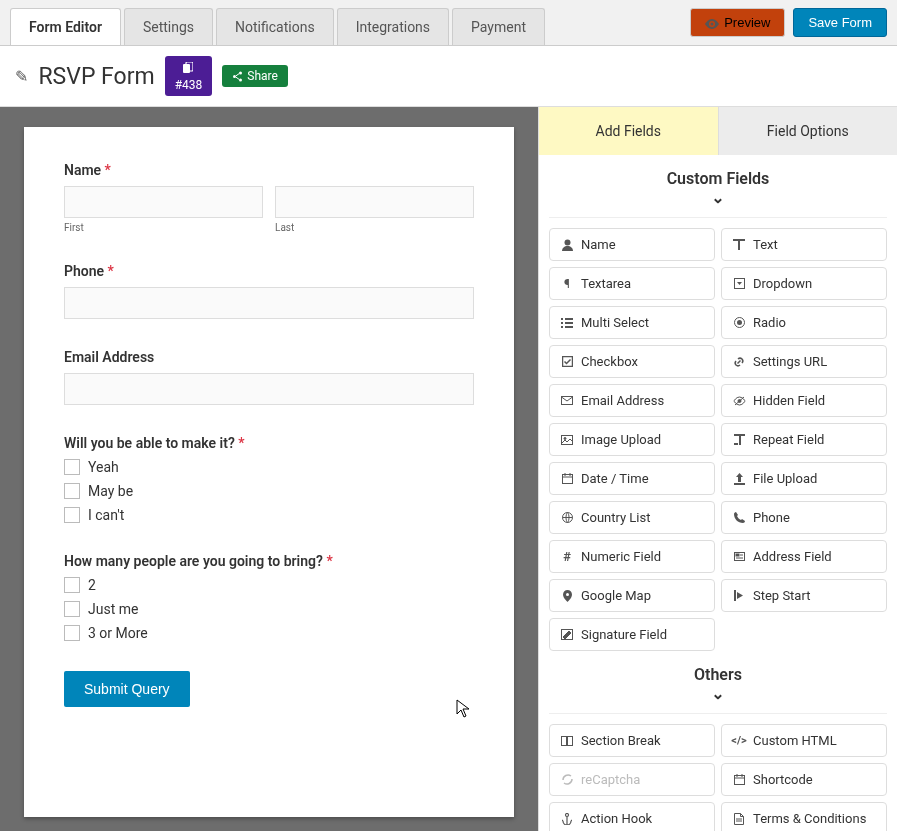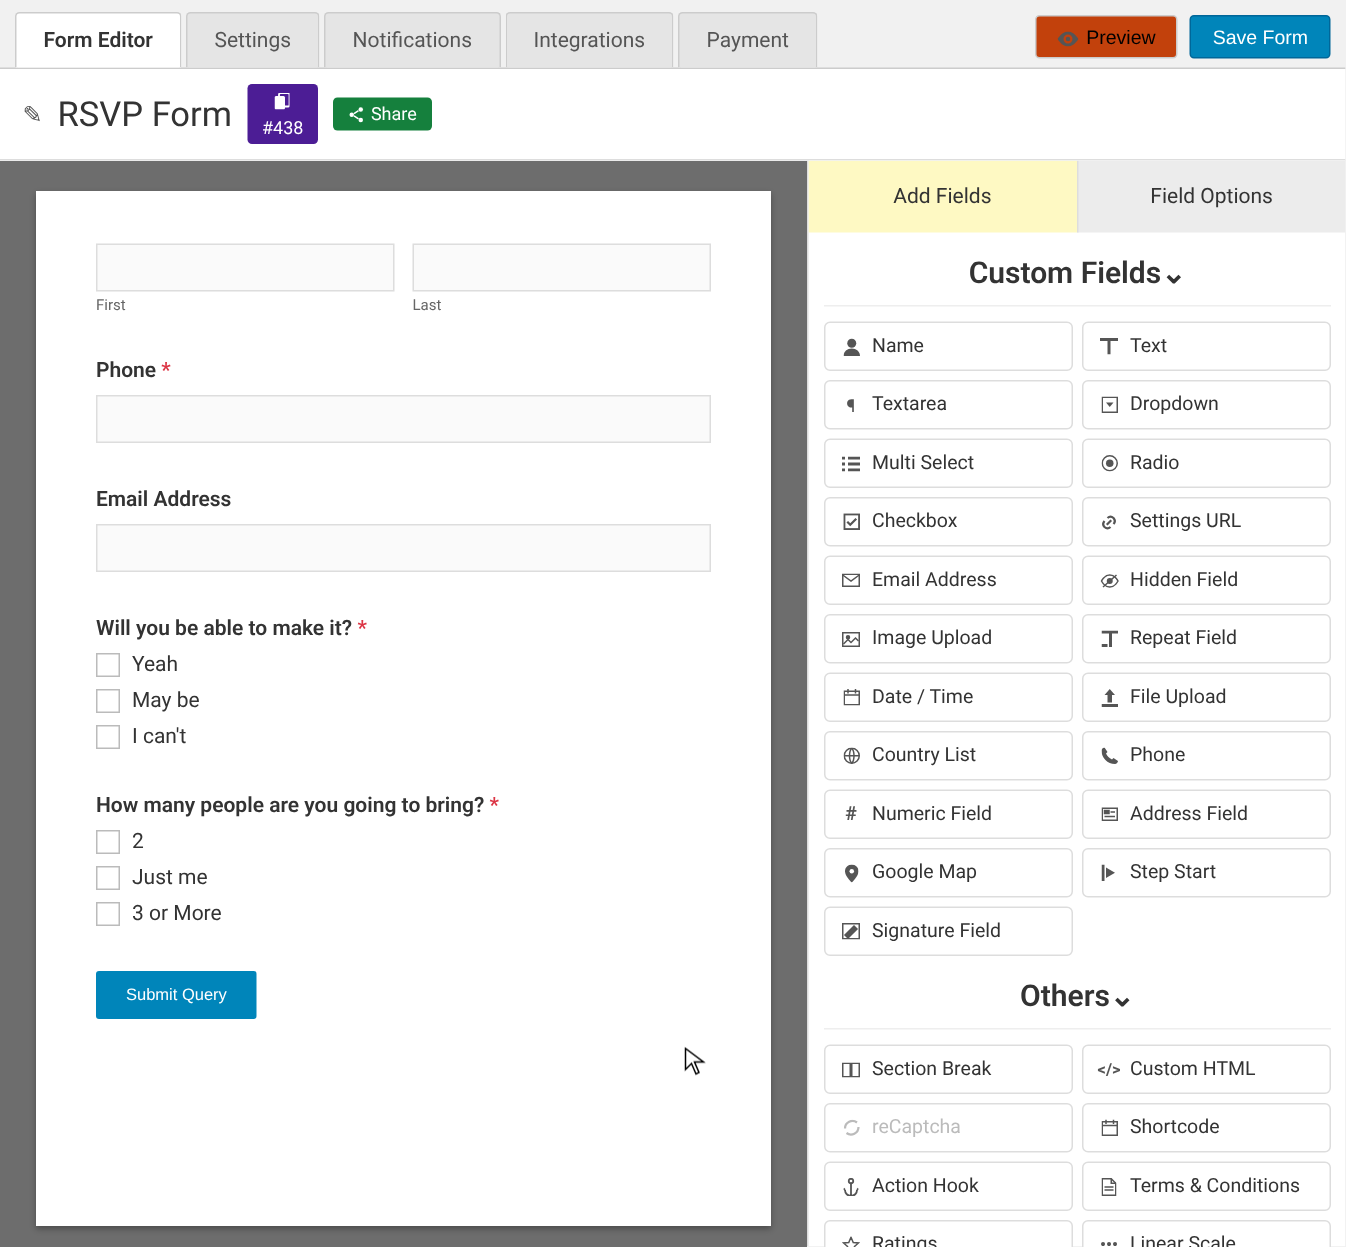--- a/index.html
+++ b/index.html
@@ -1,18 +1,18 @@
 <!DOCTYPE html>
 <html><head>
 <meta charset="utf-8">
 <style>
 * { box-sizing: border-box; margin: 0; padding: 0; }
 body { font-family: -apple-system, BlinkMacSystemFont, "Segoe UI", Roboto, sans-serif; font-size: 13px; color: #333; background: #f1f1f1; width: 897px; height: 831px; overflow: hidden; }
 .container { display: flex; flex-direction: column; height: 100%; }
-.top-row { display: flex; justify-content: space-between; align-items: flex-end; padding: 8px 10px 0; border-bottom: 1px solid #ccc; background: #f1f1f1; }
+.top-row { display: flex; justify-content: space-between; align-items: flex-start; padding: 8px 10px 0; border-bottom: 1px solid #ccc; background: #f1f1f1; }
 .tabs { display: flex; }
 .tab { padding: 10px 18px; background: #e5e5e5; border: 1px solid #ccc; border-bottom: none; margin-right: 3px; cursor: pointer; color: #555; font-size: 14px; border-radius: 3px 3px 0 0; }
 .tab.active { background: #fff; font-weight: 600; color: #333; }
 .top-actions { display: flex; gap: 8px; padding-bottom: 6px; }
 .btn { padding: 6px 14px; border: 1px solid #ccc; border-radius: 3px; background: #c2410c; cursor: pointer; font-size: 13px; display: inline-flex; align-items: center; gap: 5px; }
 .btn-primary { background: #0085ba; color: #fff; border-color: #006799; font-weight: 500; }
 .title-row { display: flex; align-items: center; padding: 10px 15px; background: #fff; border-bottom: 1px solid #ddd; gap: 10px; }
 .form-title { font-size: 23px; font-weight: 400; display: flex; align-items: center; gap: 8px; }
 .pencil-icon { font-size: 16px; color: #555; }
 .badge { padding: 4px 10px; border-radius: 3px; color: #fff; font-size: 12px; display: inline-flex; align-items: center; gap: 4px; cursor: pointer; }
@@ -23,28 +23,28 @@
 .form-preview { background: #fff; padding: 35px 40px; box-shadow: 0 2px 4px rgba(0,0,0,0.3); min-height: 690px; }
 .form-group { margin-bottom: 30px; }
 .form-label { font-weight: 600; display: block; margin-bottom: 8px; font-size: 14px; }
 .req { color: #dc3545; }
 .name-row { display: flex; gap: 12px; }
 .name-col { flex: 1; }
 .form-input { width: 100%; padding: 8px; border: 1px solid #ddd; background: #fafafa; height: 32px; }
 .sub-label { font-size: 10px; color: #666; margin-top: 4px; display: block; }
 .check-item { display: flex; align-items: center; gap: 8px; margin-bottom: 8px; font-size: 14px; }
 .checkbox { width: 16px; height: 16px; border: 1px solid #bbb; background: #fff; }
-.submit-btn { background: #0085ba; color: #fff; border: none; padding: 10px 20px; font-size: 11px; cursor: pointer; border-radius: 2px; }
+.submit-btn { background: #0085ba; color: #fff; border: none; padding: 10px 20px; font-size: 14px; cursor: pointer; border-radius: 2px; }
 .right-panel { flex: 1; background: #fff; border-left: 1px solid #ddd; display: flex; flex-direction: column; overflow: hidden; }
 .right-tabs { display: flex; }
 .right-tab { flex: 1; padding: 16px; text-align: center; cursor: pointer; font-size: 14px; }
 .right-tab.active { background: #fef9c3; }
 .right-tab.inactive { background: #ececec; border-left: 1px solid #ddd; }
 .right-content { flex: 1; overflow-y: auto; padding: 0 10px 10px; }
-.section-header { font-size: 20px; font-weight: 600; padding: 14px 4px 10px; display: flex; justify-content: center; align-items: center; border-bottom: 1px solid #eee; margin-bottom: 10px; }
+.section-header { font-size: 16px; font-weight: 600; padding: 14px 4px 10px; display: flex; justify-content: center; align-items: center; border-bottom: 1px solid #eee; margin-bottom: 10px; flex-direction: column; }
 .field-grid { display: grid; grid-template-columns: 1fr 1fr; gap: 6px; }
 .field-btn { display: flex; align-items: center; gap: 7px; padding: 8px 10px; border: 1px solid #ddd; border-radius: 4px; background: #fff; cursor: pointer; font-size: 13px; text-align: left; }
 .field-btn.disabled { color: #bbb; }
 .field-icon { width: 14px; display: inline-flex; justify-content: center; color: #555; font-size: 12px; }
 .cursor { position: absolute; left: 456px; top: 697px; font-size: 18px; pointer-events: none; }
 svg { display: inline-block; vertical-align: middle; }
 </style>
 </head>
 <body>
 
@@ -87,20 +87,21 @@
             <path d="M7 2.7L4 4.8M4 6.2L7 8.3" stroke="#fff" stroke-width="1"></path>
           </svg></span>
       <span>Share</span>
     </span>
   </div>
 
   <div class="main-area">
     <div class="left-panel">
       <div class="form-preview">
         <div class="form-group">
+          <label class="form-label"><span>Name</span> <span class="req">*</span></label>
           <div class="name-row">
             <div class="name-col">
               <input class="form-input" style="">
               <span class="sub-label">First</span>
             </div>
             <div class="name-col">
               <input class="form-input" style="">
               <span class="sub-label">Last</span>
             </div>
           </div>

